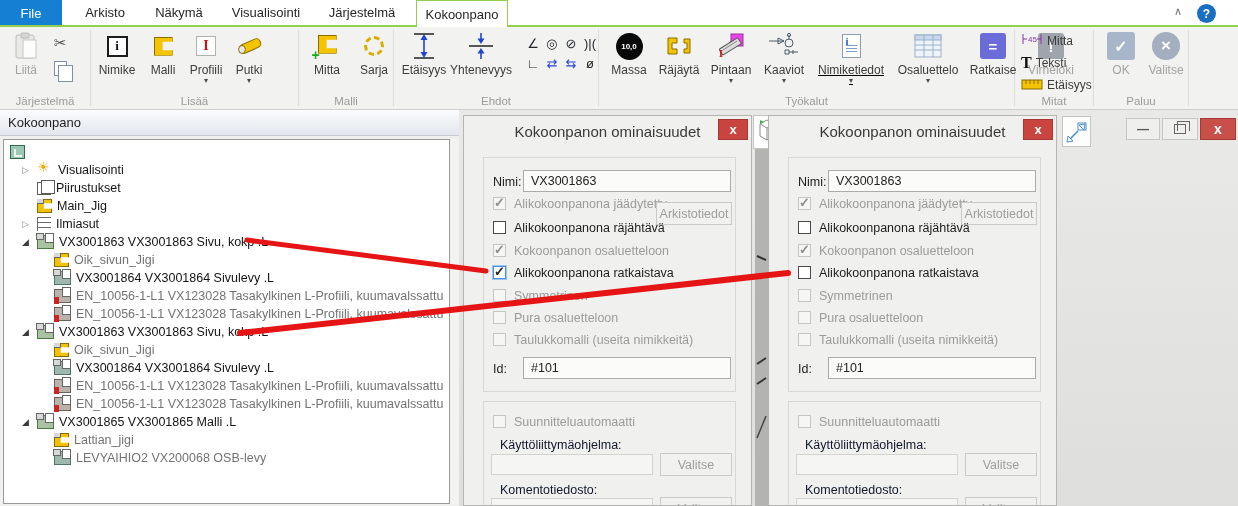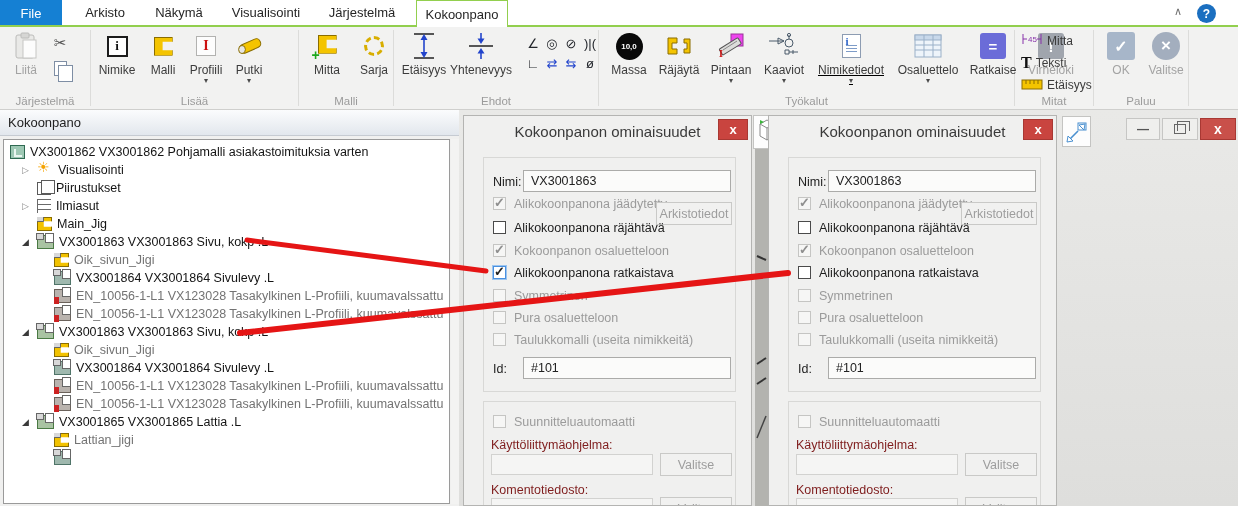--- a/index.html
+++ b/index.html
@@ -108,21 +108,21 @@
   .ti-profile::before { content:""; position:absolute; right:-1px; top:-3px; width:7px; height:8px; background:#fff; border:1px solid #666; }
   .ti-profile::after { content:""; position:absolute; left:-1px; bottom:-2px; width:5px; height:7px; background:#cc2222; }
 
   
   .dlg { position:absolute; top:5px; width:289px; height:391px; background:#f0f0ef; border:1px solid #b4b4b2; overflow:hidden; z-index:5; }
   .dlg-title { position:absolute; left:0; right:0; top:7px; text-align:center; font-size:15px; color:#3a3a3a; }
   .dlg-close { position:absolute; right:3px; top:3px; width:30px; height:21px; background:#c9443f; border:1px solid #a83833;
                color:#fff; font-size:13px; font-weight:bold; display:flex; align-items:center; justify-content:center; line-height:1; }
   .gbox { position:absolute; border:1px solid #d8d8d6; }
   .flabel { position:absolute; font-size:12.5px; color:#1d1d1d; }
-  .flabel.dim { color:#7f1d1d; }
+  .flabel.dim { color:#0f172a;margin-left:9px; }
   .inp { position:absolute; background:#fbfbfa; border:1px solid #ababa9; font-size:12.5px; color:#222;
          display:flex; align-items:center; padding-left:7px; }
   .inp.dis { background:#f5f5f4; border-color:#d2d2d0; }
   .pbtn { position:absolute; background:#f1f1f0; border:1px solid #c9c9c7; color:#9d9d9d; font-size:12.5px;
           display:flex; align-items:center; justify-content:center; }
   .cb { position:absolute; width:13px; height:13px; background:#fff; border:1px solid #4a4a4a; }
   .cb.dis { border-color:#c5c5c3; background:#f6f6f5; }
   .cb.checked::after { content:"✓"; position:absolute; left:0px; top:-3px; font-size:13px; font-weight:bold; color:#222; }
   .cb.dis.checked::after { color:#8f8f8f; }
   .cb.focus { border-color:#4a90e0; box-shadow:0 0 0 1px #9cc5ef; }
@@ -420,41 +420,40 @@
 </div>
 
 <div class="main">
 
   <div class="tree-panel">
     <div class="tree-header">Kokoonpano</div>
     <div class="tscroll"></div>
     <div class="tree-body">
       <div class="trow lvl0">
           <span class="ti ti-root"></span>
-          <span class="txt">VX3001862 VX3001862 Pohjamalli asiakastoimituksia varten</span>
         </div>
       <div class="trow lvl1">
           <span class="exp col"></span>
           <span class="ti ti-sun"></span>
           <span class="txt">Visualisointi</span>
         </div>
       <div class="trow lvl1">
           <span class="exp"></span>
           <span class="ti ti-pages"></span>
           <span class="txt">Piirustukset</span>
         </div>
       <div class="trow lvl1">
+          <span class="exp"></span>
+          <span class="ti ti-jig ti-lock"></span>
+          <span class="txt">Main_Jig</span>
+        </div>
+      <div class="trow lvl1">
           <span class="exp col"></span>
           <span class="ti ti-list"></span>
           <span class="txt">Ilmiasut</span>
-        </div>
-      <div class="trow lvl1">
-          <span class="exp"></span>
-          <span class="ti ti-jig ti-lock"></span>
-          <span class="txt">Main_Jig</span>
         </div>
       <div class="trow lvl1">
           <span class="exp expd"></span>
           <span class="ti ti-sub ti-lock"></span>
           <span class="txt">VX3001863 VX3001863 Sivu, kokp .L</span>
         </div>
       <div class="trow lvl2 blue">
           <span class="ti ti-jig ti-lock"></span>
           <span class="txt">Oik_sivun_Jigi</span>
         </div>
@@ -487,28 +486,29 @@
           <span class="ti ti-profile"></span>
           <span class="txt">EN_10056-1-L1 VX123028 Tasakylkinen L-Profiili, kuumavalssattu</span>
         </div>
       <div class="trow lvl2 blue">
           <span class="ti ti-profile"></span>
           <span class="txt">EN_10056-1-L1 VX123028 Tasakylkinen L-Profiili, kuumavalssattu</span>
         </div>
       <div class="trow lvl1">
           <span class="exp expd"></span>
           <span class="ti ti-sub ti-lock"></span>
-          <span class="txt">VX3001865 VX3001865 Lattia .L</span>
+          <span class="txt">VX3001865 VX3001865 Malli .L</span>
         </div>
       <div class="trow lvl2 blue">
           <span class="ti ti-jig ti-lock"></span>
           <span class="txt">Lattian_jigi</span>
         </div>
       <div class="trow lvl2 blue">
           <span class="ti ti-part ti-lock"></span>
+          <span class="txt">LEVYAIHIO2 VX200068 OSB-levy</span>
         </div>
     </div>
   </div>
 
   <div class="band">
     <svg width="13" height="358">
         <line x1="2" y1="108" x2="11" y2="112" stroke="#333" stroke-width="2"></line>
         <line x1="2" y1="216" x2="11" y2="210" stroke="#333" stroke-width="2"></line>
         <line x1="2" y1="236" x2="11" y2="230" stroke="#333" stroke-width="2"></line>
         <line x1="2" y1="290" x2="11" y2="268" stroke="#444" stroke-width="1.5"></line>

